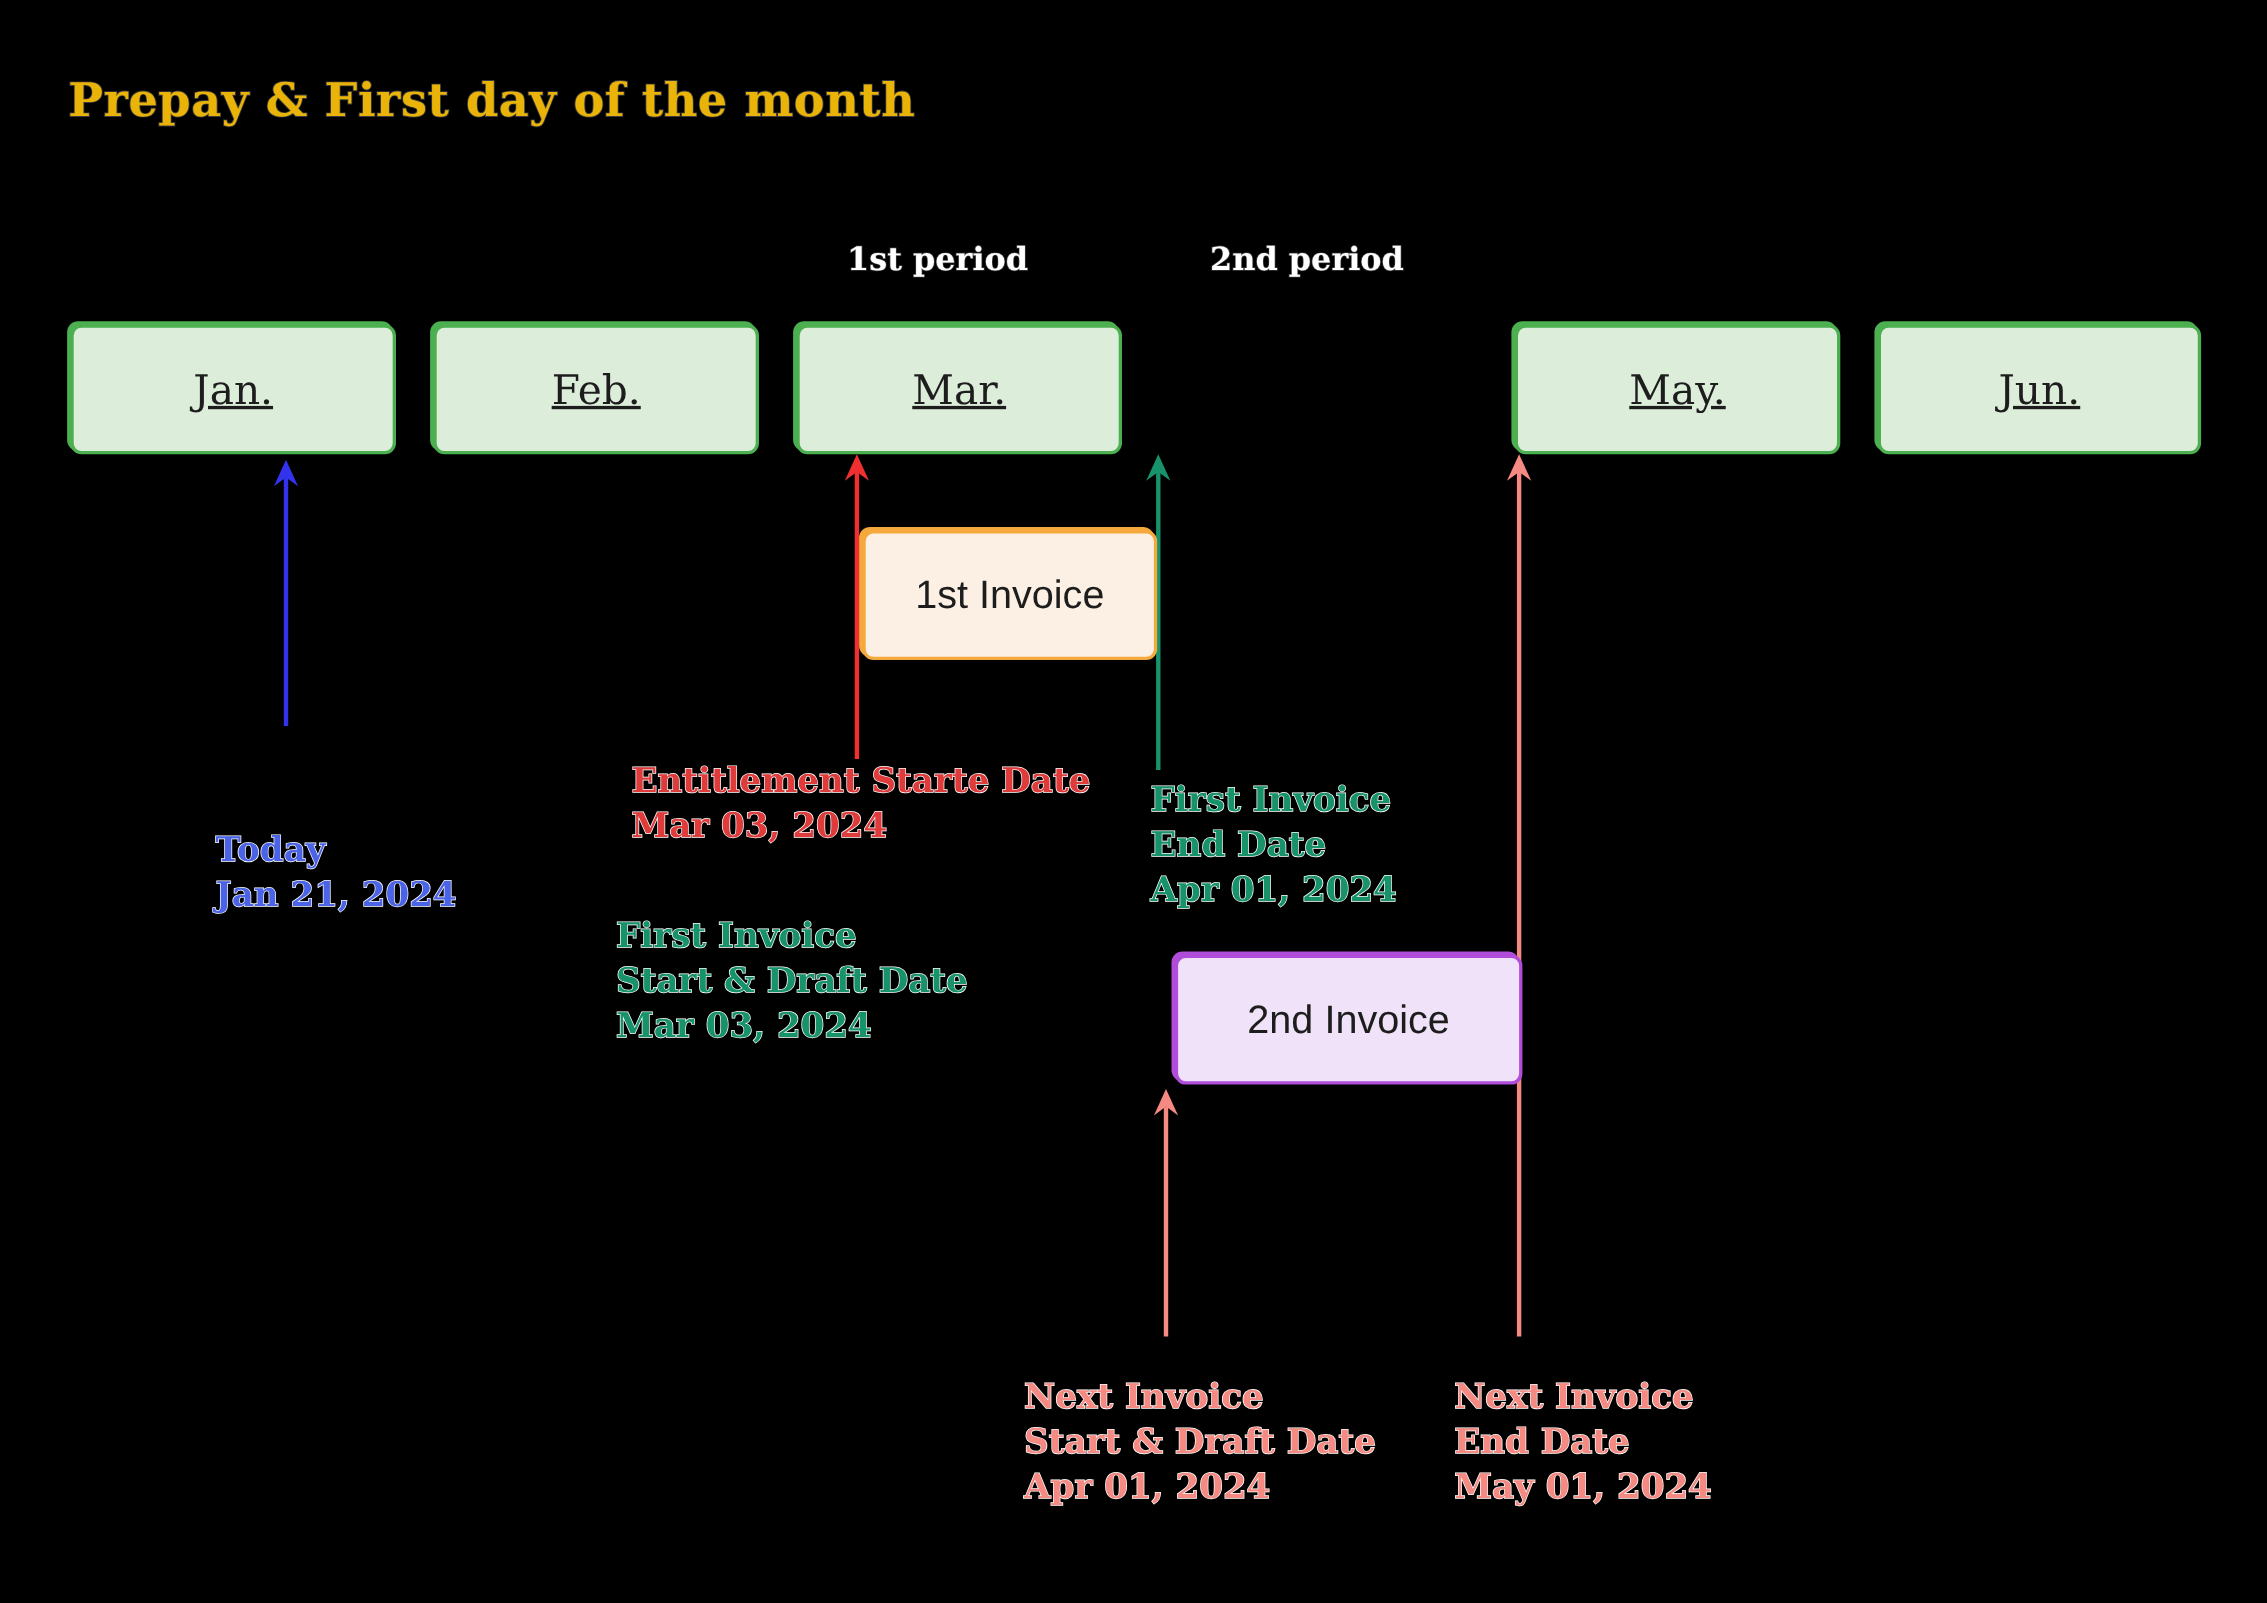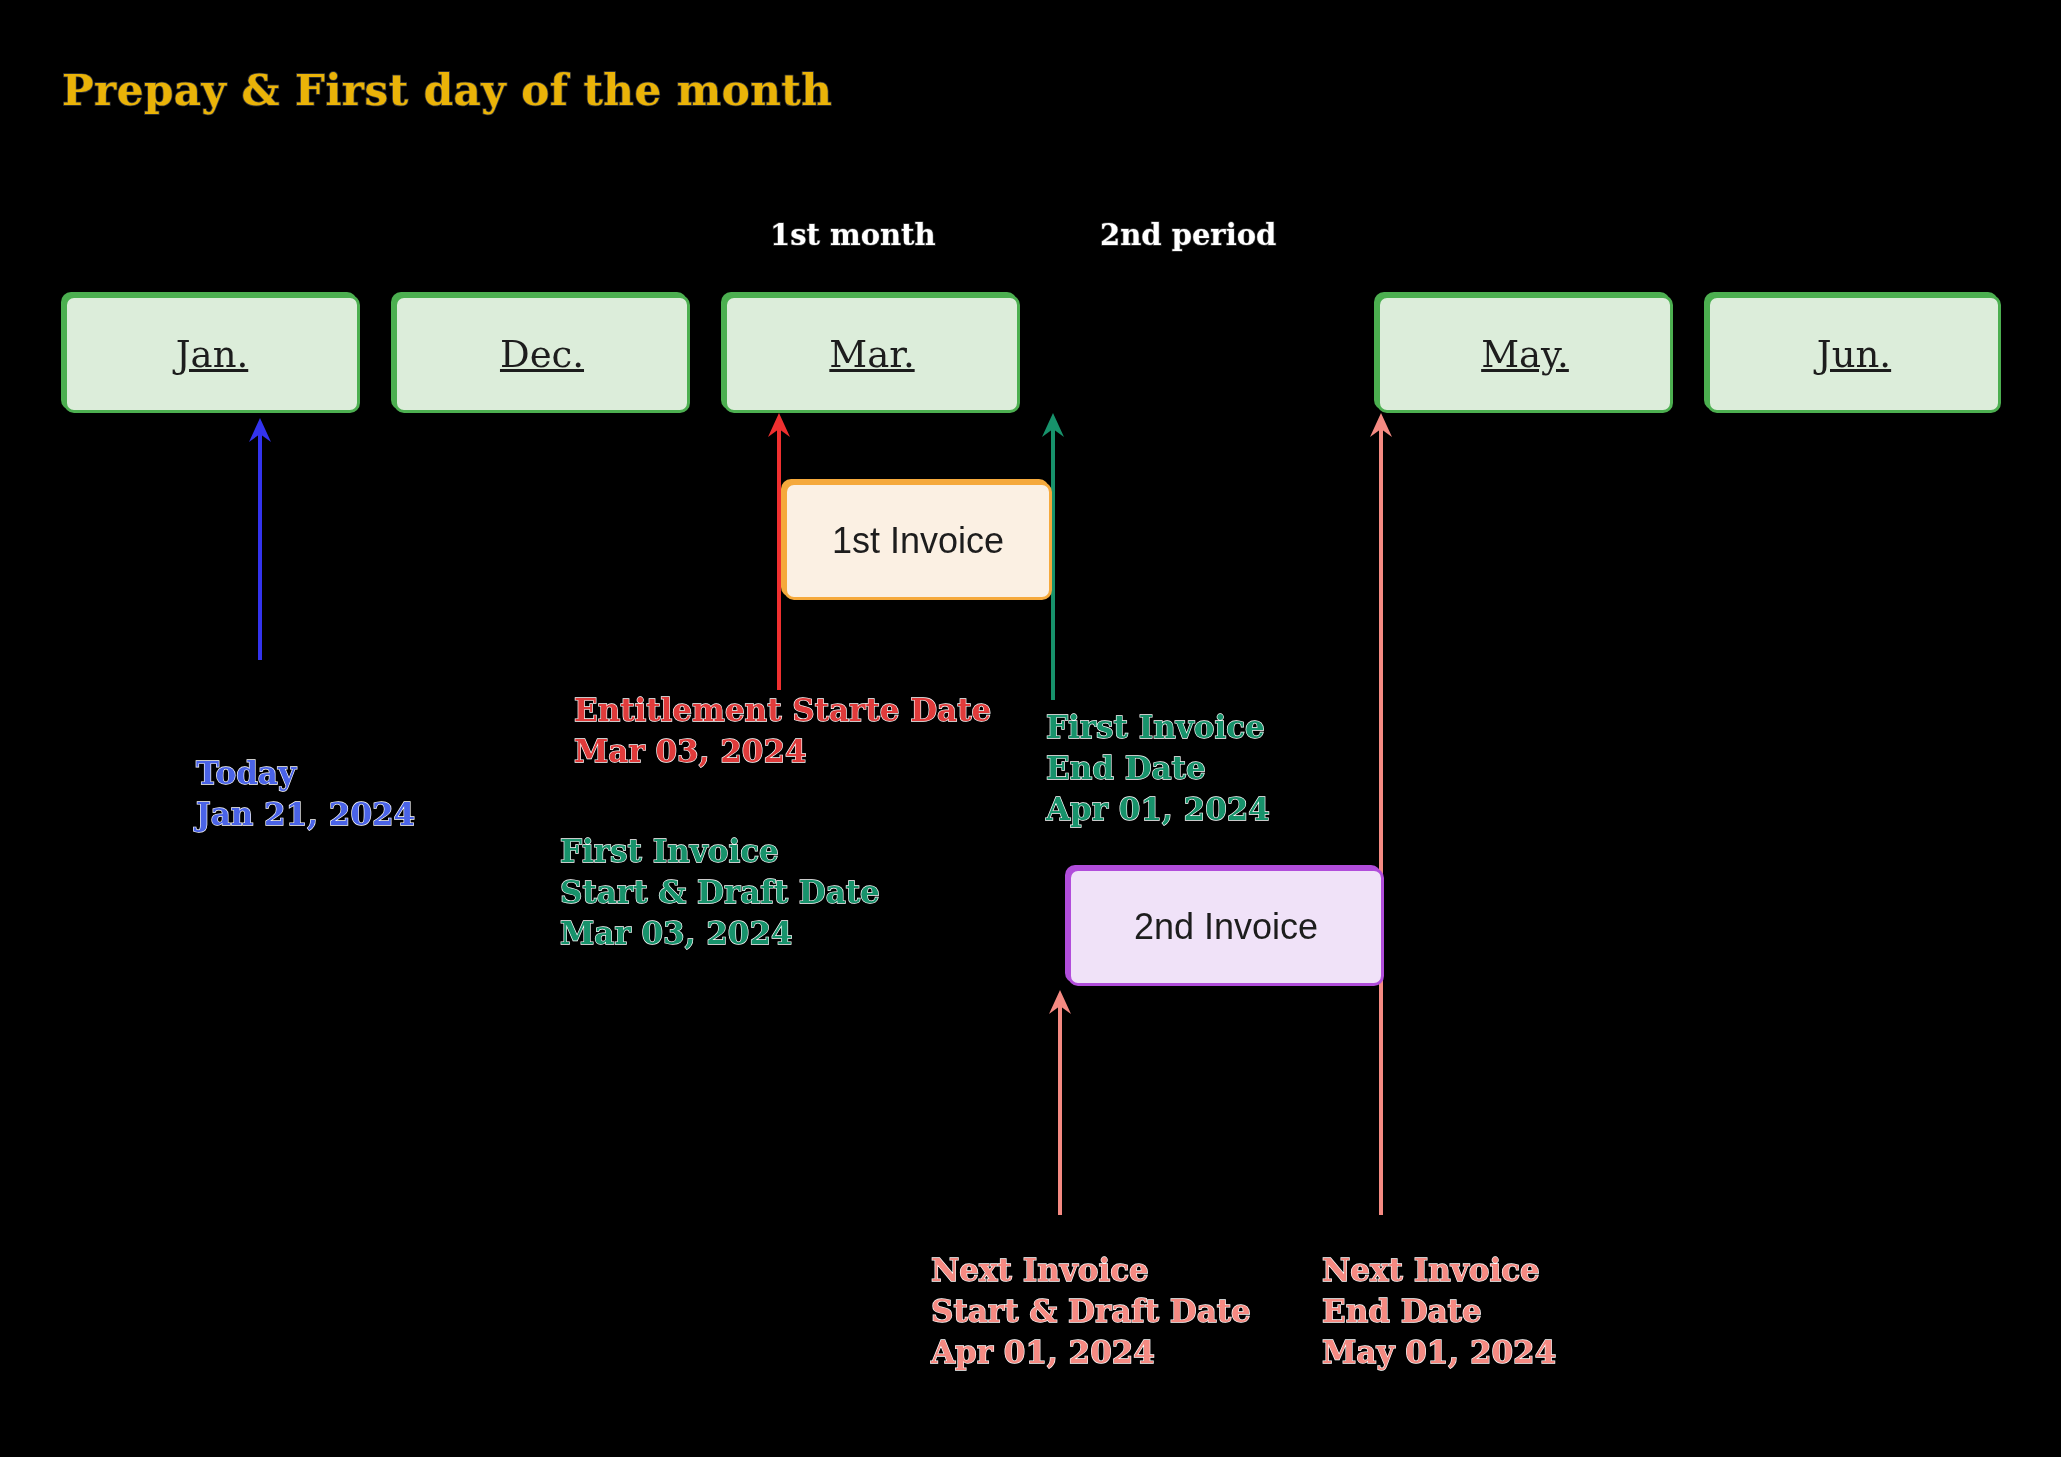--- a/index.html
+++ b/index.html
@@ -117,28 +117,28 @@
     pointer-events: none;
   }
 </style>
 </head>
 <body>
 
 <div id="canvas">
 
   <div class="title">Prepay &amp; First day of the month</div>
 
-  <div class="period-label" id="period-0" style="left: 770px; top: 218px;">1st month</div>
+  <div class="period-label" id="period-0" style="left: 770px; top: 218px;">1st period</div>
   <div class="period-label" id="period-1" style="left: 1100px; top: 218px;">2nd period</div>
 
   <div class="month-box" id="month-0" style="left: 64px; width: 296px;">
     <span>Jan.</span>
   </div>
   <div class="month-box" id="month-1" style="left: 394px; width: 296px;">
-    <span>Dec.</span>
+    <span>Feb.</span>
   </div>
   <div class="month-box" id="month-2" style="left: 724px; width: 296px;">
     <span>Mar.</span>
   </div>
   <div class="month-box" id="month-4" style="left: 1377px; width: 296px;">
     <span>May.</span>
   </div>
   <div class="month-box" id="month-5" style="left: 1707px; width: 294px;">
     <span>Jun.</span>
   </div>

